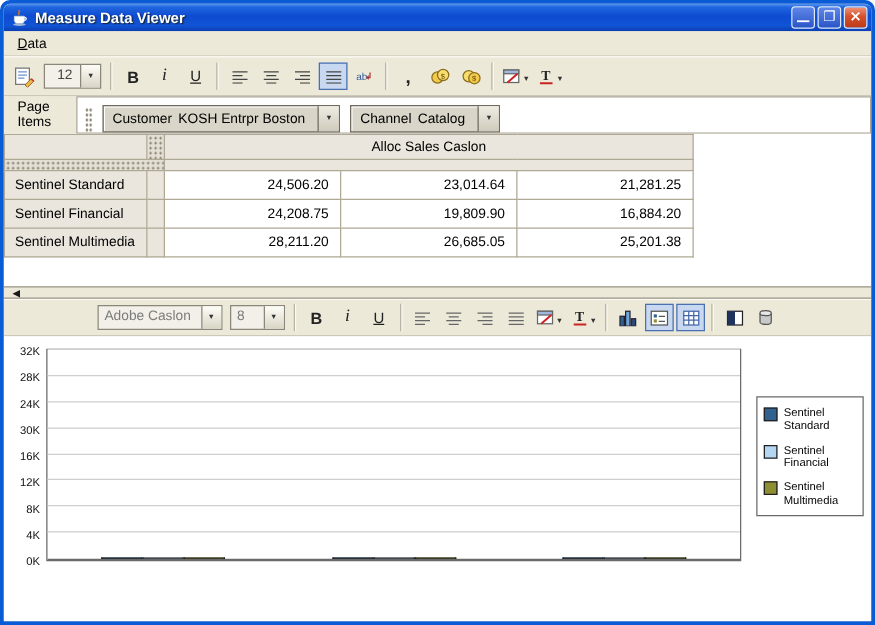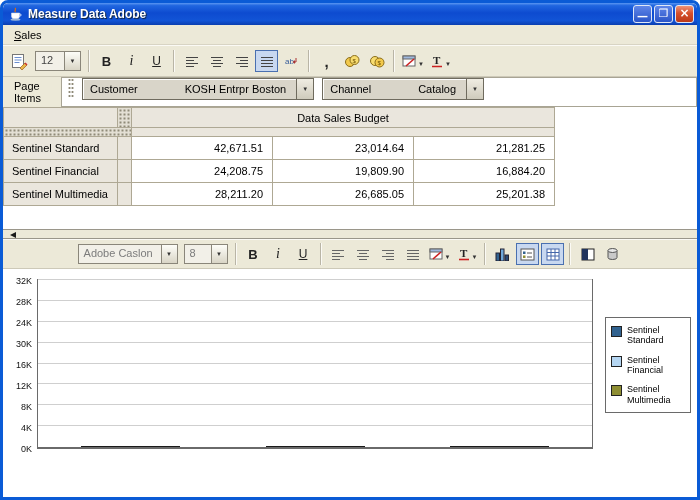--- a/index.html
+++ b/index.html
@@ -32,38 +32,38 @@
   .toolbar.tb2 { height:30px; flex:0 0 30px;justify-content:center; }
   .tbtn { min-width:23px; height:22px; display:inline-flex; align-items:center; justify-content:center;
     border:1px solid transparent; background:transparent; color:#222; }
   .tbtn.pressed { border:1px solid #4A70B0; background:#C8D8F0; }
   .tbtn.bold { font-weight:bold; font-size:13px; }
   .tbtn.italic { font-style:italic; font-family:"Liberation Serif", serif; font-size:14px; }
   .tbtn.under { text-decoration:underline; font-size:12px; }
   .sep { width:2px; height:22px; margin:0 3px; border-left:1px solid #b9b5a6; border-right:1px solid #fbfaf5; }
   .combo { display:inline-flex; height:20px; border:1px solid #8a867a; background:#F2F0E8; margin:0 2px; }
   .combo-text { padding:2px 6px 0 5px; font-size:11px; color:#7c7c7c; white-space:nowrap; overflow:hidden; }
-  .combo.dark .combo-text { color:#444; }
+  .combo.dark .combo-text { color:#444;text-align:right; }
   .combo-btn { width:16px; border-left:1px solid #8a867a; background:linear-gradient(#fdfdf8,#d9d5c6);
     display:flex; align-items:center; justify-content:center; font-size:6px; color:#333; }
   .splitbtn { display:inline-flex; align-items:center; height:22px; padding:0 2px; gap:1px; }
   .mini-arrow { font-size:6px; color:#333; transform:translateY(3px); }
   svg.icon { display:block; }
 
   
   .pageitems { height:30px; flex:0 0 30px; display:flex; align-items:center; background:#ECE9D8; }
   .pi-label { width:58px; padding-left:11px; font-size:11px; color:#000; }
   .pi-panel { flex:1; align-self:stretch; background:#fff; border:1px solid #a8a494;
-    display:flex; align-items:flex-start; gap:8px; padding:0 6px; }
+    display:flex; align-items:flex-end; gap:8px; padding:0 6px; }
   .vgrip { width:6px; height:20px;
     background-image:radial-gradient(circle,#8F8A78 1px,transparent 1.2px); background-size:3px 4px; }
   .pisel { display:inline-flex; align-items:center; height:22px; background:#D9D5C9;
     border:1px solid #6f6b5e; box-shadow:inset 1px 1px 0 #fff; font-size:11px; color:#000; }
   .pisel .nm { padding:0 5px 0 7px; }
-  .pisel .vl { padding-right:10px;margin-left:42px; }
+  .pisel .vl { padding-right:10px; }
   .pisel-arrow { width:17px; align-self:stretch; border-left:1px solid #6f6b5e;
     background:linear-gradient(#efece2,#cfcbbc); display:flex; align-items:center; justify-content:center;
     font-size:6px; color:#333; }
 
   
   .tablearea { height:122px; flex:0 0 122px; background:#fff; overflow:hidden; }
   table.crosstab { border-collapse:collapse; table-layout:fixed; font-size:11px; }
   table.crosstab td { border:1px solid #AEA894; height:20px; }
   td.hdr { background:#EAE6DD; text-align:center; color:#000; }
   td.rowh { background:#EAE6DD; padding-left:8px; color:#000; }
@@ -104,30 +104,30 @@
 
 <div class="window">
 
   <div class="titlebar">
     <svg class="icon" width="15" height="15" viewBox="0 0 15 15">
       <path d="M7 1 C9 2.5 5.5 3.5 7.5 5" stroke="#E76F00" stroke-width="1.2" fill="none"></path>
       <path d="M3.5 6 h8 v3.2 a4 3 0 0 1 -8 0 z" fill="#fff" stroke="#cfd8e8" stroke-width="0.6"></path>
       <path d="M11.5 6.8 c2 0 2 2.4 0 2.4" stroke="#fff" stroke-width="1" fill="none"></path>
       <ellipse cx="7.5" cy="12.6" rx="5" ry="1.2" fill="#9db6d8"></ellipse>
     </svg>
-    <span class="title">Measure Data Adobe</span>
+    <span class="title">Measure Data Viewer</span>
     <div class="winbtns">
       <div class="wbtn min"><span>—</span></div>
       <div class="wbtn"><span>❐</span></div>
       <div class="wbtn close"><span>×</span></div>
     </div>
   </div>
 
   <div class="menubar">
-    <span class="menu-item">Sales</span>
+    <span class="menu-item">Data</span>
   </div>
 
   <div class="toolbar">
     <div class="tbtn">
       <svg class="icon" width="17" height="17" viewBox="0 0 17 17">
         <rect x="1.5" y="1.5" width="11" height="13" fill="#fff" stroke="#777"></rect>
         <line x1="3.5" y1="4.5" x2="10.5" y2="4.5" stroke="#6a8fd0"></line>
         <line x1="3.5" y1="7" x2="10.5" y2="7" stroke="#6a8fd0"></line>
         <line x1="3.5" y1="9.5" x2="8.5" y2="9.5" stroke="#6a8fd0"></line>
         <path d="M9 15 L14 10 L16 12 L11 17 Z" fill="#e8b84b" stroke="#a05a1a" stroke-width="0.7"></path>
@@ -247,30 +247,30 @@
           <col style="width:114px">
           <col style="width:14px">
           <col style="width:141px">
           <col style="width:141px">
           <col style="width:141px">
         </colgroup>
       <tbody>
           <tr>
         <td class="hdr"></td>
         <td class="grip"></td>
-        <td class="hdr" colspan="3">Data Sales Budget</td>
+        <td class="hdr" colspan="3">Alloc Sales Caslon</td>
       </tr>
       <tr class="griprow">
         <td class="grip" colspan="2"></td>
         <td class="gripplain" colspan="3"></td>
       </tr>
       <tr class="datarow">
         <td class="rowh">Sentinel Standard</td>
         <td class="gripplain"></td>
-        <td class="num">42,671.51</td>
+        <td class="num">24,506.20</td>
         <td class="num">23,014.64</td>
         <td class="num">21,281.25</td>
       </tr>
       <tr class="datarow">
         <td class="rowh">Sentinel Financial</td>
         <td class="gripplain"></td>
         <td class="num">24,208.75</td>
         <td class="num">19,809.90</td>
         <td class="num">16,884.20</td>
       </tr>

